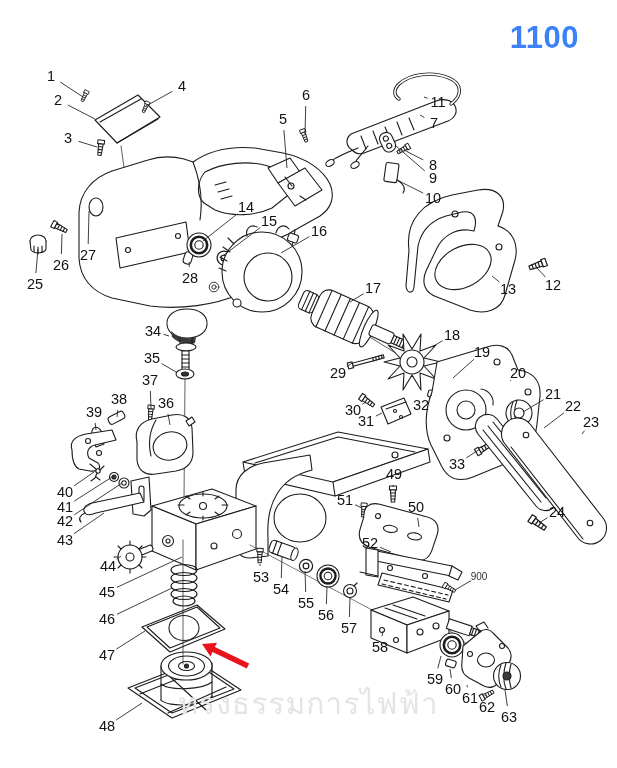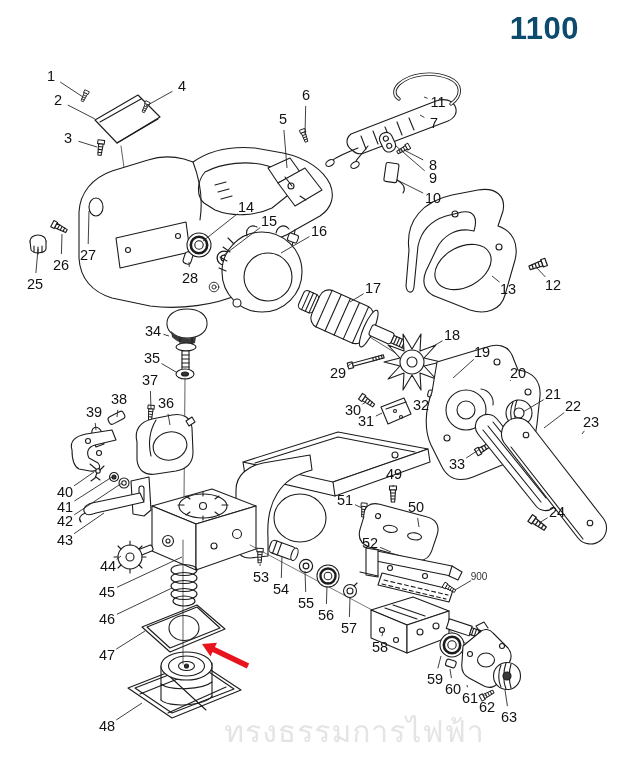--- a/index.html
+++ b/index.html
@@ -1,21 +1,21 @@
 <!DOCTYPE html>
 <html><head>
 <meta charset="utf-8">
 <style>
   html,body{margin:0;padding:0;background:#fff;}
   .stage{position:relative;width:617px;height:768px;background:#fff;overflow:hidden;
          font-family:"Liberation Sans",sans-serif;}
-  .title{position:absolute;top:11px;right:38px;font-size:31px;font-weight:700;color:#0c4a6e;
+  .title{position:absolute;top:20px;right:38px;font-size:31px;font-weight:700;color:#3b82f6;
          letter-spacing:.5px;font-family:"Liberation Sans",sans-serif;}
-  .watermark{position:absolute;top:708px;left:50%;transform:translateX(-50%);
-         font-size:30px;color:#e4e4e4;white-space:nowrap;letter-spacing:1px;margin-left:46px;}
+  .watermark{position:absolute;top:680px;left:50%;transform:translateX(-50%);
+         font-size:30px;color:#e4e4e4;white-space:nowrap;letter-spacing:1px;}
   svg .callout{font-family:"Liberation Sans",sans-serif;font-size:14.5px;fill:#111;}
   svg .callout.small{font-size:10px;fill:#333;}
   svg .leader{stroke:#2a2a2a;stroke-width:.9;}
 </style>
 </head>
 <body>
 
 <div class="stage">
 
   <div class="title">1100</div>

